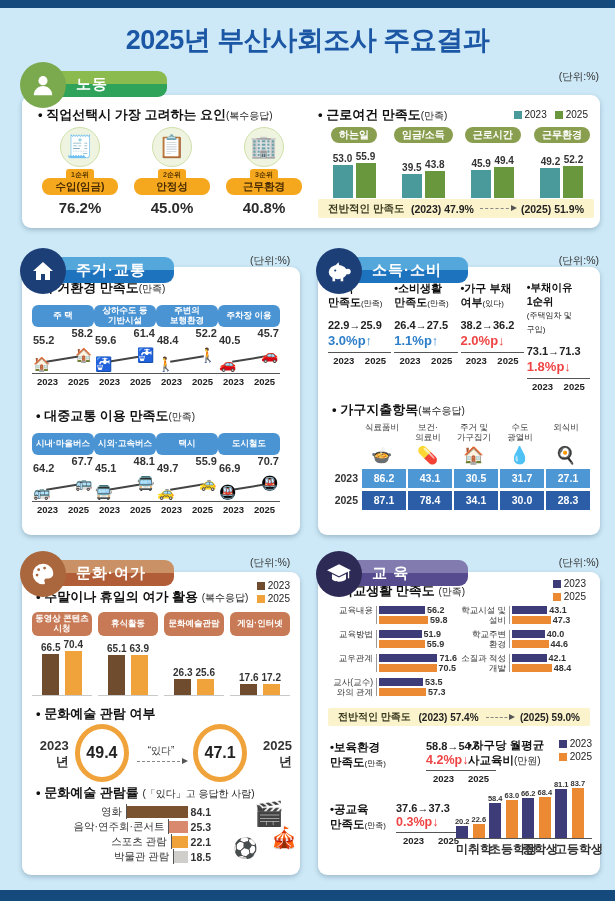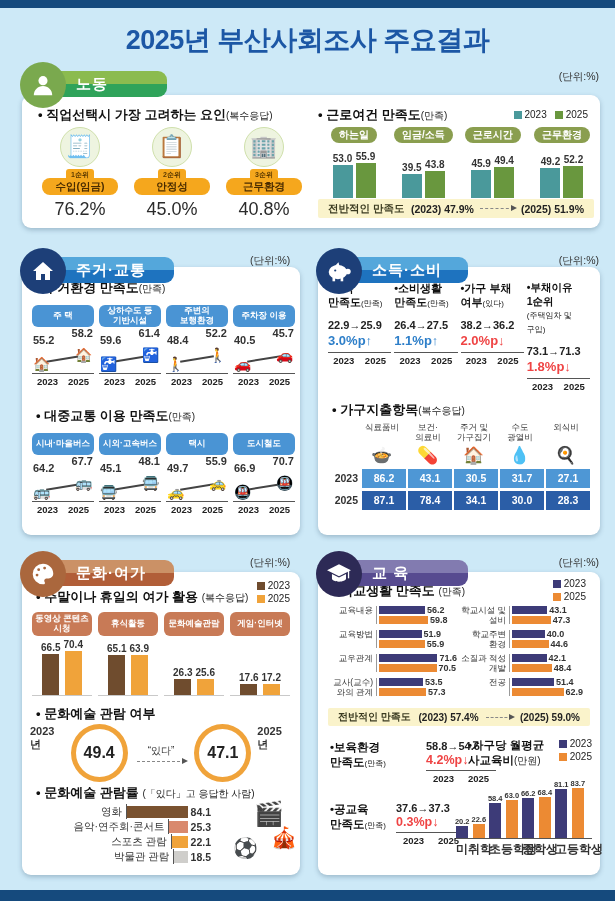--- a/index.html
+++ b/index.html
@@ -21,36 +21,36 @@
   .legend{position:absolute;display:flex;gap:8px;font-size:10px;color:#222;align-items:center;}
   .legend.col{flex-direction:column;gap:2px;align-items:flex-start;}
   .lg{display:flex;align-items:center;gap:3px;}
   .sq{width:8px;height:8px;display:inline-block;}
   
   .factors{position:absolute;display:flex;gap:16px;}
   .factor{width:76px;display:flex;flex-direction:column;align-items:center;}
   .f-ic{width:38px;height:38px;border-radius:50%;background:#eef4e0;border:1px solid #cfe0ab;display:flex;align-items:center;justify-content:center;font-size:22px;}
   .rank{background:#f5a71d;border-radius:3px;font-size:7px;font-weight:bold;color:#5c3a00;padding:1px 5px;margin:2px 0 -3px 0;z-index:2;}
   .f-pill{width:76px;height:17px;border-radius:8px;background:#f5a71d;color:#4a2c00;font-size:10.5px;font-weight:bold;display:flex;align-items:center;justify-content:center;}
-  .f-val{font-size:18px;font-weight:normal;color:#2b2b2b;margin-top:4px;}
+  .f-val{font-size:15px;font-weight:bold;color:#2b2b2b;margin-top:4px;}
   
   .wgroups{position:absolute;display:flex;justify-content:space-between;}
   .wg{width:64px;display:flex;flex-direction:column;align-items:center;}
   .pill-olive{height:16px;border-radius:8px;background:#8a9e4f;color:#fff;font-size:10px;font-weight:bold;display:flex;align-items:center;justify-content:center;padding:0 8px;white-space:nowrap;}
   .bars{display:flex;align-items:flex-end;gap:3px;height:52px;margin-top:3px;}
   .bcol{display:flex;flex-direction:column;align-items:center;justify-content:flex-end;}
   .bval{font-size:10px;font-weight:bold;color:#333;margin-bottom:1px;}
   .bar{width:20px;}
   .teal{background:#4a999b;} .grn{background:#69973e;}
   .banner{position:absolute;background:#faf3cb;display:flex;align-items:center;justify-content:space-between;font-size:10.5px;font-weight:bold;color:#3a3a20;padding:0 10px;box-sizing:border-box;border-radius:2px;}
   .banner .bv{color:#222;}
   .dash{width:34px;border-top:1.5px dashed #888;position:relative;}
   .dash::after{content:'';position:absolute;right:-3px;top:-4px;border-left:6px solid #555;border-top:3.5px solid transparent;border-bottom:3.5px solid transparent;}
   
-  .hcols{position:absolute;display:flex;gap:5px;}
+  .hcols{position:absolute;display:flex;}
   .hcol{width:62px;display:flex;flex-direction:column;}
   .pill-blue{min-height:22px;border-radius:6px;background:#4a94d4;color:#fff;font-size:8.5px;font-weight:bold;display:flex;align-items:center;justify-content:center;text-align:center;line-height:1.15;word-break:keep-all;padding:1px 2px;box-sizing:border-box;}
   .pill-salmon{min-height:24px;border-radius:6px;background:#c87a56;color:#fff;font-size:8.5px;font-weight:bold;display:flex;align-items:center;justify-content:center;text-align:center;line-height:1.15;word-break:keep-all;padding:1px 2px;box-sizing:border-box;width:60px;}
   .trend{position:relative;height:46px;text-align:right;}
   .tv{position:absolute;font-size:11px;font-weight:bold;color:#333;}
   .tv1{left:1px;top:7px;} .tv2{right:1px;top:0;}
   .tline{position:absolute;left:14px;right:14px;bottom:13px;height:2px;background:#444;transform:rotate(-9deg);}
   .ti{position:absolute;font-size:14px;}
   .ti1{left:1px;bottom:1px;} .ti2{right:1px;bottom:10px;}
   .years{border-top:1.5px solid #555;display:flex;justify-content:space-around;font-size:9.5px;font-weight:bold;color:#222;padding-top:2px;}
@@ -72,21 +72,21 @@
   .sp-y{width:30px;text-align:right;padding-right:2px;font-size:10.5px;font-weight:bold;color:#333;}
   .cell{width:44px;height:19px;display:flex;align-items:center;justify-content:center;color:#fff;font-size:10.5px;font-weight:bold;}
   .cb1{background:#4e97d5;} .cb2{background:#2b5ea7;}
   
   .cgroups{position:absolute;display:flex;gap:6px;}
   .cg{width:60px;display:flex;flex-direction:column;align-items:center;border-bottom:1.5px solid #c9c9c9;padding-bottom:0;}
   .cbars{display:flex;align-items:flex-end;gap:3px;height:56px;margin-top:3px;}
   .cbar{width:17px;}
   .cbrown{background:#6f4c2e;} .camber{background:#f0a33a;}
   .attend{position:absolute;display:flex;align-items:center;justify-content:center;gap:6px;}
-  .ayr{font-size:11px;font-weight:bold;color:#333;align-self:flex-start;margin-top:1px;}
+  .ayr{font-size:13px;font-weight:bold;color:#333;align-self:flex-start;margin-top:14px;text-align:right;}
   .circle{width:48px;height:48px;border-radius:50%;border:5px solid #f0a33a;background:#fff;display:flex;align-items:center;justify-content:center;font-size:16px;font-weight:bold;color:#222;}
   .amid{width:56px;display:flex;flex-direction:column;align-items:center;gap:3px;}
   .amid .ml{font-size:10px;color:#333;}
   .amid .dash{width:48px;}
   .rate{position:absolute;}
   .rrow{display:flex;align-items:center;height:15px;justify-content:flex-end;}
   .rlabel{width:96px;text-align:right;font-size:10.5px;color:#333;padding-right:4px;box-sizing:border-box;white-space:nowrap;}
   .rbarwrap{border-left:1.5px solid #555;display:flex;align-items:center;height:15px;}
   .rbar{height:12px;}
   .r0{background:#7a5230;} .r1{background:#d9896d;} .r2{background:#f0a33a;} .r3{background:#cfcecb;}
@@ -686,33 +686,20 @@
             <div class="ebrow">
                 <span class="ebar enavy" style="width: 34.5px;"></span>
                 <span class="eval">42.1</span>
               </div>
             <div class="ebrow">
                 <span class="ebar eorange" style="width: 39.7px;"></span>
                 <span class="eval">48.4</span>
               </div>
           </div>
         </div>
-        <div class="erow">
-          <div class="elabel">전공</div>
-          <div class="ebars">
-            <div class="ebrow">
-                <span class="ebar enavy" style="width: 42.1px;"></span>
-                <span class="eval">51.4</span>
-              </div>
-            <div class="ebrow">
-                <span class="ebar eorange" style="width: 51.6px;"></span>
-                <span class="eval">62.9</span>
-              </div>
-          </div>
-        </div>
       </div>
     </div>
     <div class="banner" style="left:10px;top:136px;width:262px;height:18px;font-size:10px;">
       <span>전반적인 만족도</span>
       <span class="bv">(2023) 57.4%</span>
       <span class="dash" style="width:26px;"></span>
       <span class="bv">(2025) 59.0%</span>
     </div>
     <div class="cc" style="left:12px;top:168px;gap:36px;">
       <div class="cc-l"><span>•보육환경</span><br><span>만족도</span><span class="sfx">(만족)</span></div>

